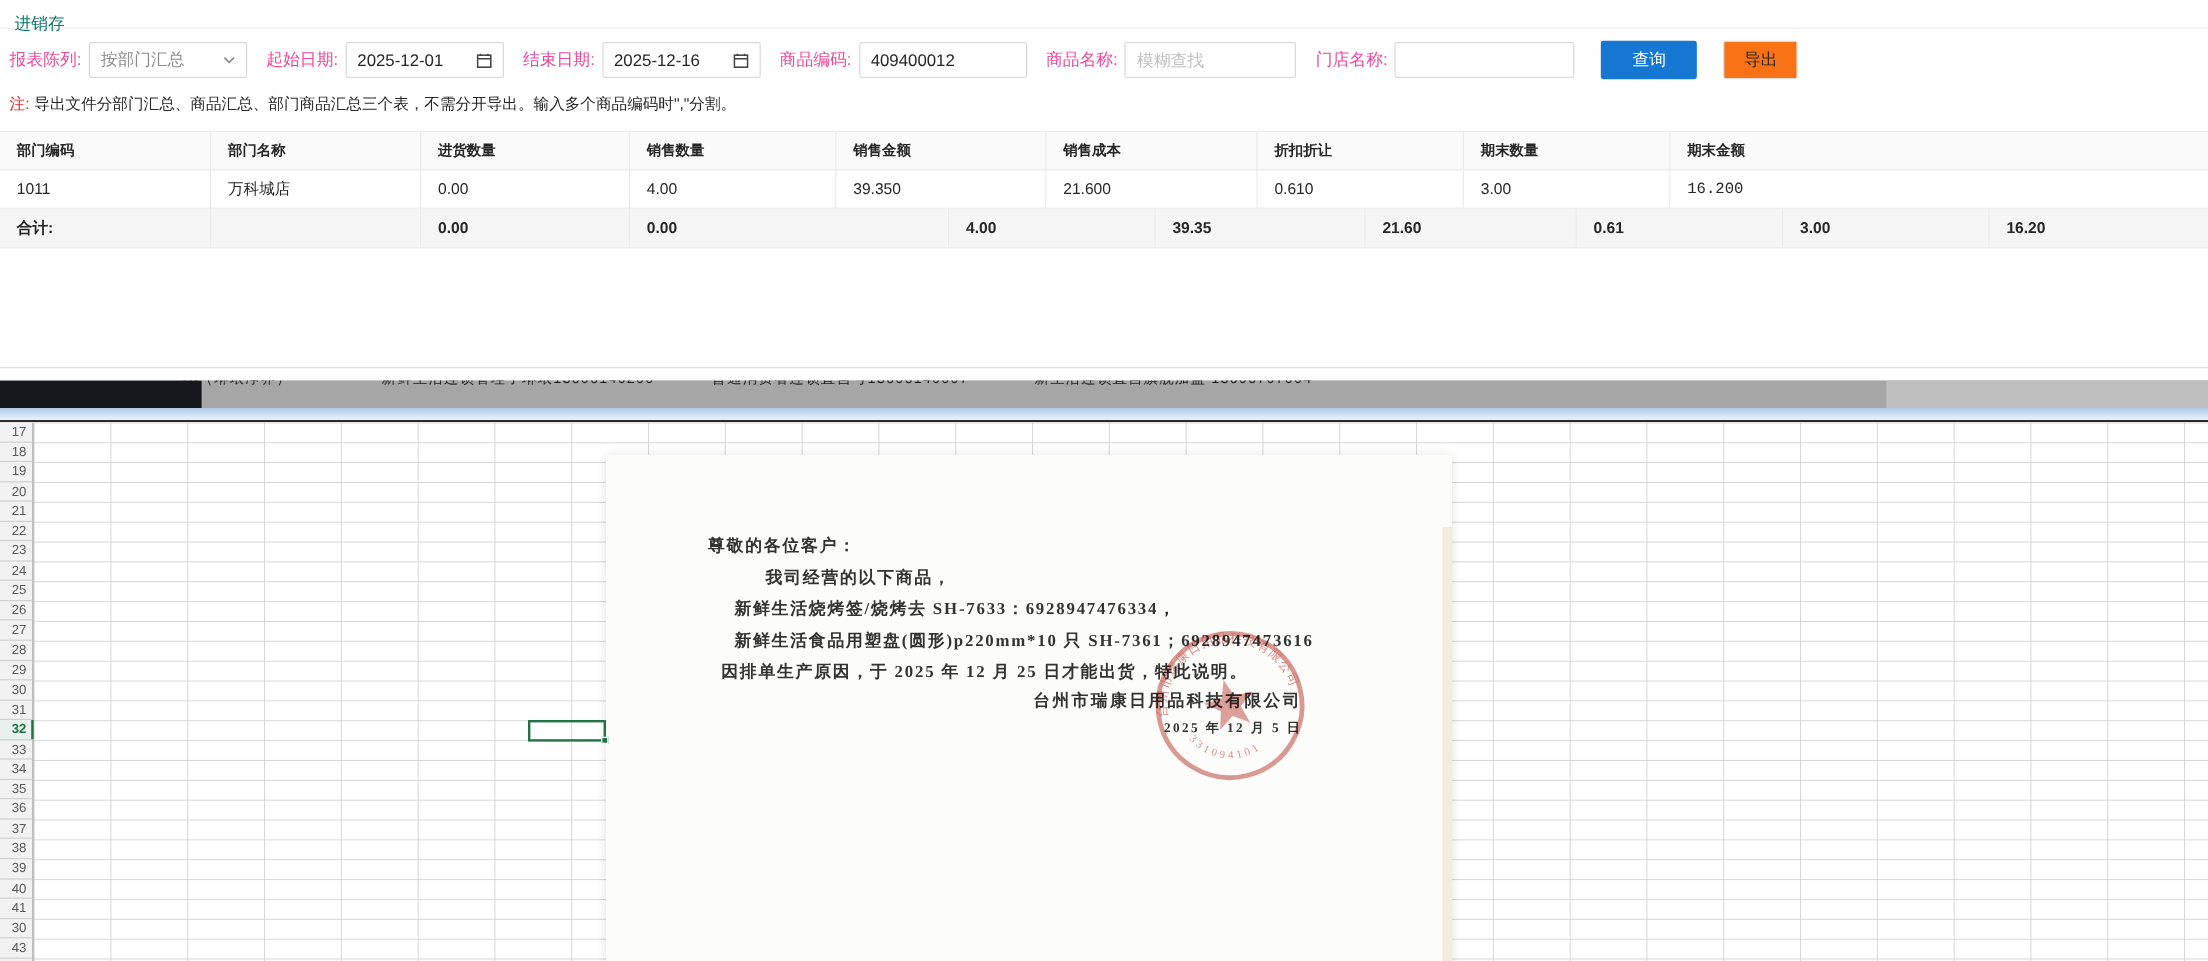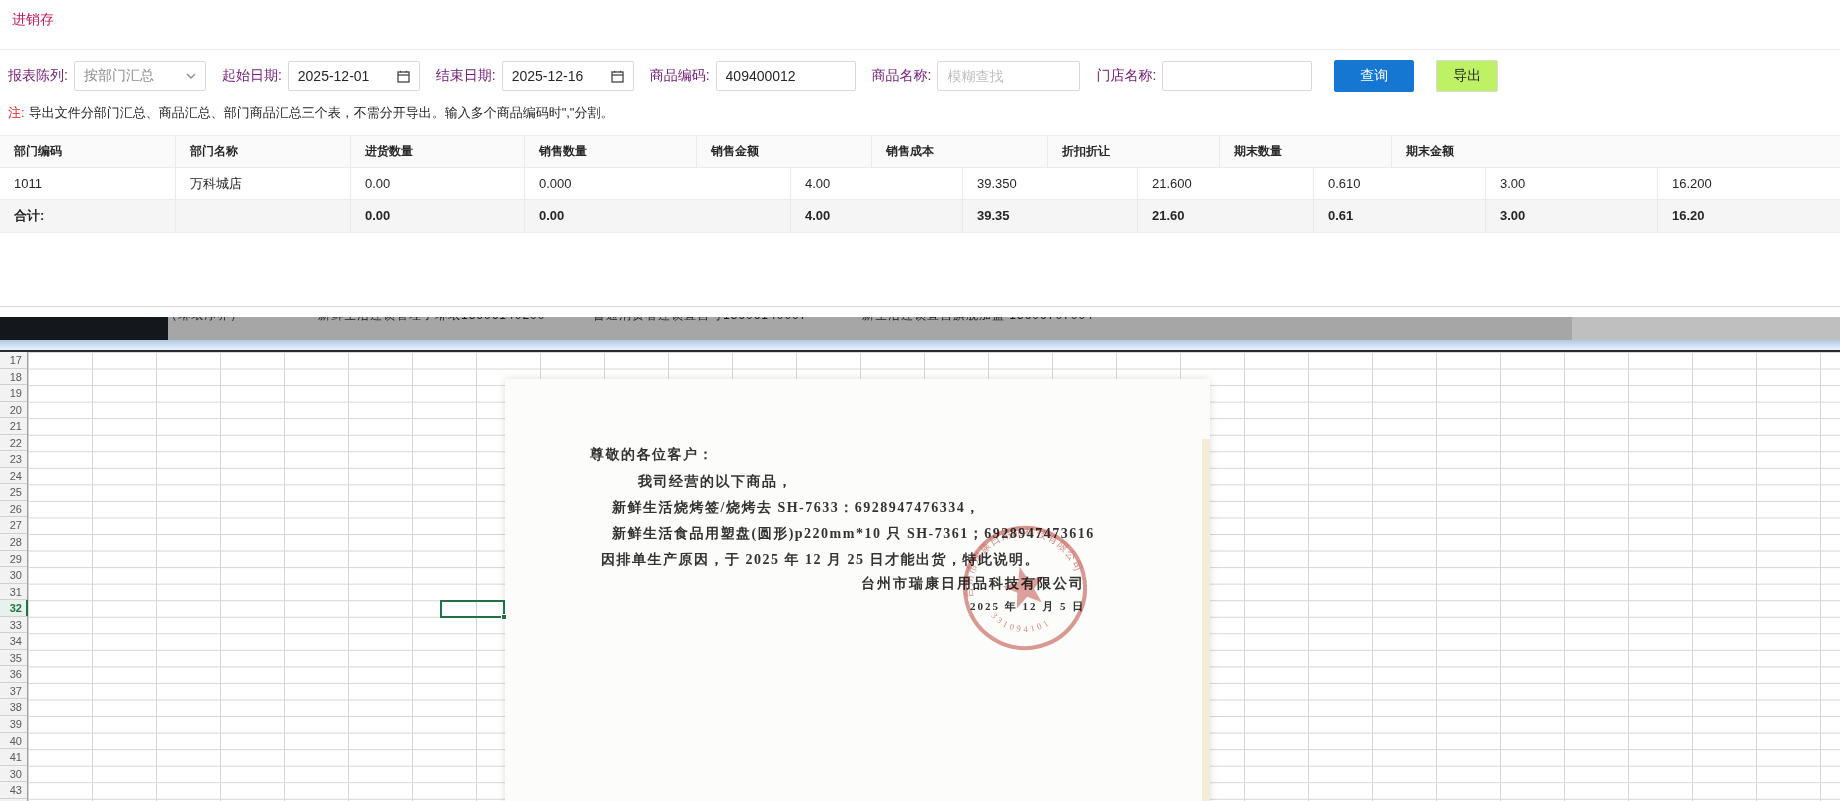--- a/index.html
+++ b/index.html
@@ -1,36 +1,36 @@
 <!DOCTYPE html>
 <html><head>
 <meta charset="utf-8">
 <style>
   * { box-sizing: border-box; margin: 0; padding: 0; }
   html,body { width:1840px; height:801px; overflow:hidden; background:#fff;
     font-family:"Liberation Sans","DejaVu Sans",sans-serif; }
 
   
   .top-panel { height:307px; background:#fff; border-bottom:1px solid #d9d9d9; }
-  .title-bar { height:50px; line-height:38px; padding:0 12px; font-size:14px; color:#be185d;
+  .title-bar { height:24px; line-height:38px; padding:0 12px; font-size:14px; color:#0f766e;
     border-bottom:1px solid #f0f0f0; }
   .filter-row { display:flex; align-items:center; padding:10px 8px 8px 8px; }
-  .filter-row label { font-size:14px; color:#701a75; margin:0 6px 0 16px; white-space:nowrap; }
+  .filter-row label { font-size:14px; color:#ec4899; margin:0 6px 0 16px; white-space:nowrap; }
   .filter-row label:first-child { margin-left:0; }
   .ctl { height:30px; border:1px solid #d9d9d9; border-radius:2px; background:#fff;
     display:flex; align-items:center; padding:0 9px; font-size:14px; color:#262626; }
   .select-box { width:132px; justify-content:space-between; color:#8c8c8c;font-family:Liberation Mono, monospace; }
   .date-box { width:132px; justify-content:space-between; }
   input.ctl { outline:none; }
   input.ctl::placeholder { color:#bfbfbf; }
   .code-input { width:140px; } .name-input { width:143px; } .store-input { width:150px; }
   .btn { height:32px; border-radius:2px; font-size:14px; margin-left:22px; cursor:pointer;
     display:flex; align-items:center; justify-content:center; }
   .btn-primary { width:80px; background:#1677d2; color:#fff; border:1px solid #1677d2; }
-  .btn-plain { width:62px; background:#bef264; color:#262626; border:1px solid #d9d9d9; }
+  .btn-plain { width:62px; background:#f97316; color:#262626; border:1px solid #d9d9d9; }
   .note-row { padding:4px 8px 0 8px; font-size:13px; color:#262626; }
   .note-row .note-prefix { color:#e02020; margin-right:4px; }
 
   .report-table { margin-top:13px; width:1840px; font-size:13px; color:#262626; }
   .report-table .tr { display:flex; border-bottom:1px solid #ebebeb; }
   .report-table .tr.thead { border-top:1px solid #ebebeb; background:#fafafa; font-weight:bold; font-size:12px; }
   .report-table .tr.total { background:#f5f5f5; font-weight:bold; }
   .report-table .td { flex:none; padding:0 14px; height:31px; line-height:31px;
     border-right:1px solid #ebebeb; overflow:hidden; white-space:nowrap; }
   .report-table .tr.total .td { height:32px; line-height:32px; }
@@ -141,27 +141,26 @@
         <div class="td" style="width: 175px;">销售金额</div>
         <div class="td" style="width: 176px;">销售成本</div>
         <div class="td" style="width: 172px;">折扣折让</div>
         <div class="td" style="width: 172px;">期末数量</div>
         <div class="td" style="width: 182px;">期末金额</div>
       </div>
     <div class="tr">
         <div class="td" style="width: 176px;">1011</div>
         <div class="td" style="width: 175px;">万科城店</div>
         <div class="td" style="width: 174px;">0.00</div>
-        <div class="td" style="width: 266px;">0.000</div>
         <div class="td" style="width: 172px;">4.00</div>
         <div class="td" style="width: 175px;">39.350</div>
         <div class="td" style="width: 176px;">21.600</div>
         <div class="td" style="width: 172px;">0.610</div>
         <div class="td" style="width: 172px;">3.00</div>
-        <div class="td" style="width: 182px;">16.200</div>
+        <div class="td" style="width: 182px; font-family: Liberation Mono, monospace;">16.200</div>
       </div>
     <div class="tr total">
         <div class="td" style="width: 176px;">合计:</div>
         <div class="td" style="width: 175px;"></div>
         <div class="td" style="width: 174px;">0.00</div>
         <div class="td" style="width: 266px;">0.00</div>
         <div class="td" style="width: 172px;">4.00</div>
         <div class="td" style="width: 175px;">39.35</div>
         <div class="td" style="width: 176px;">21.60</div>
         <div class="td" style="width: 172px;">0.61</div>

